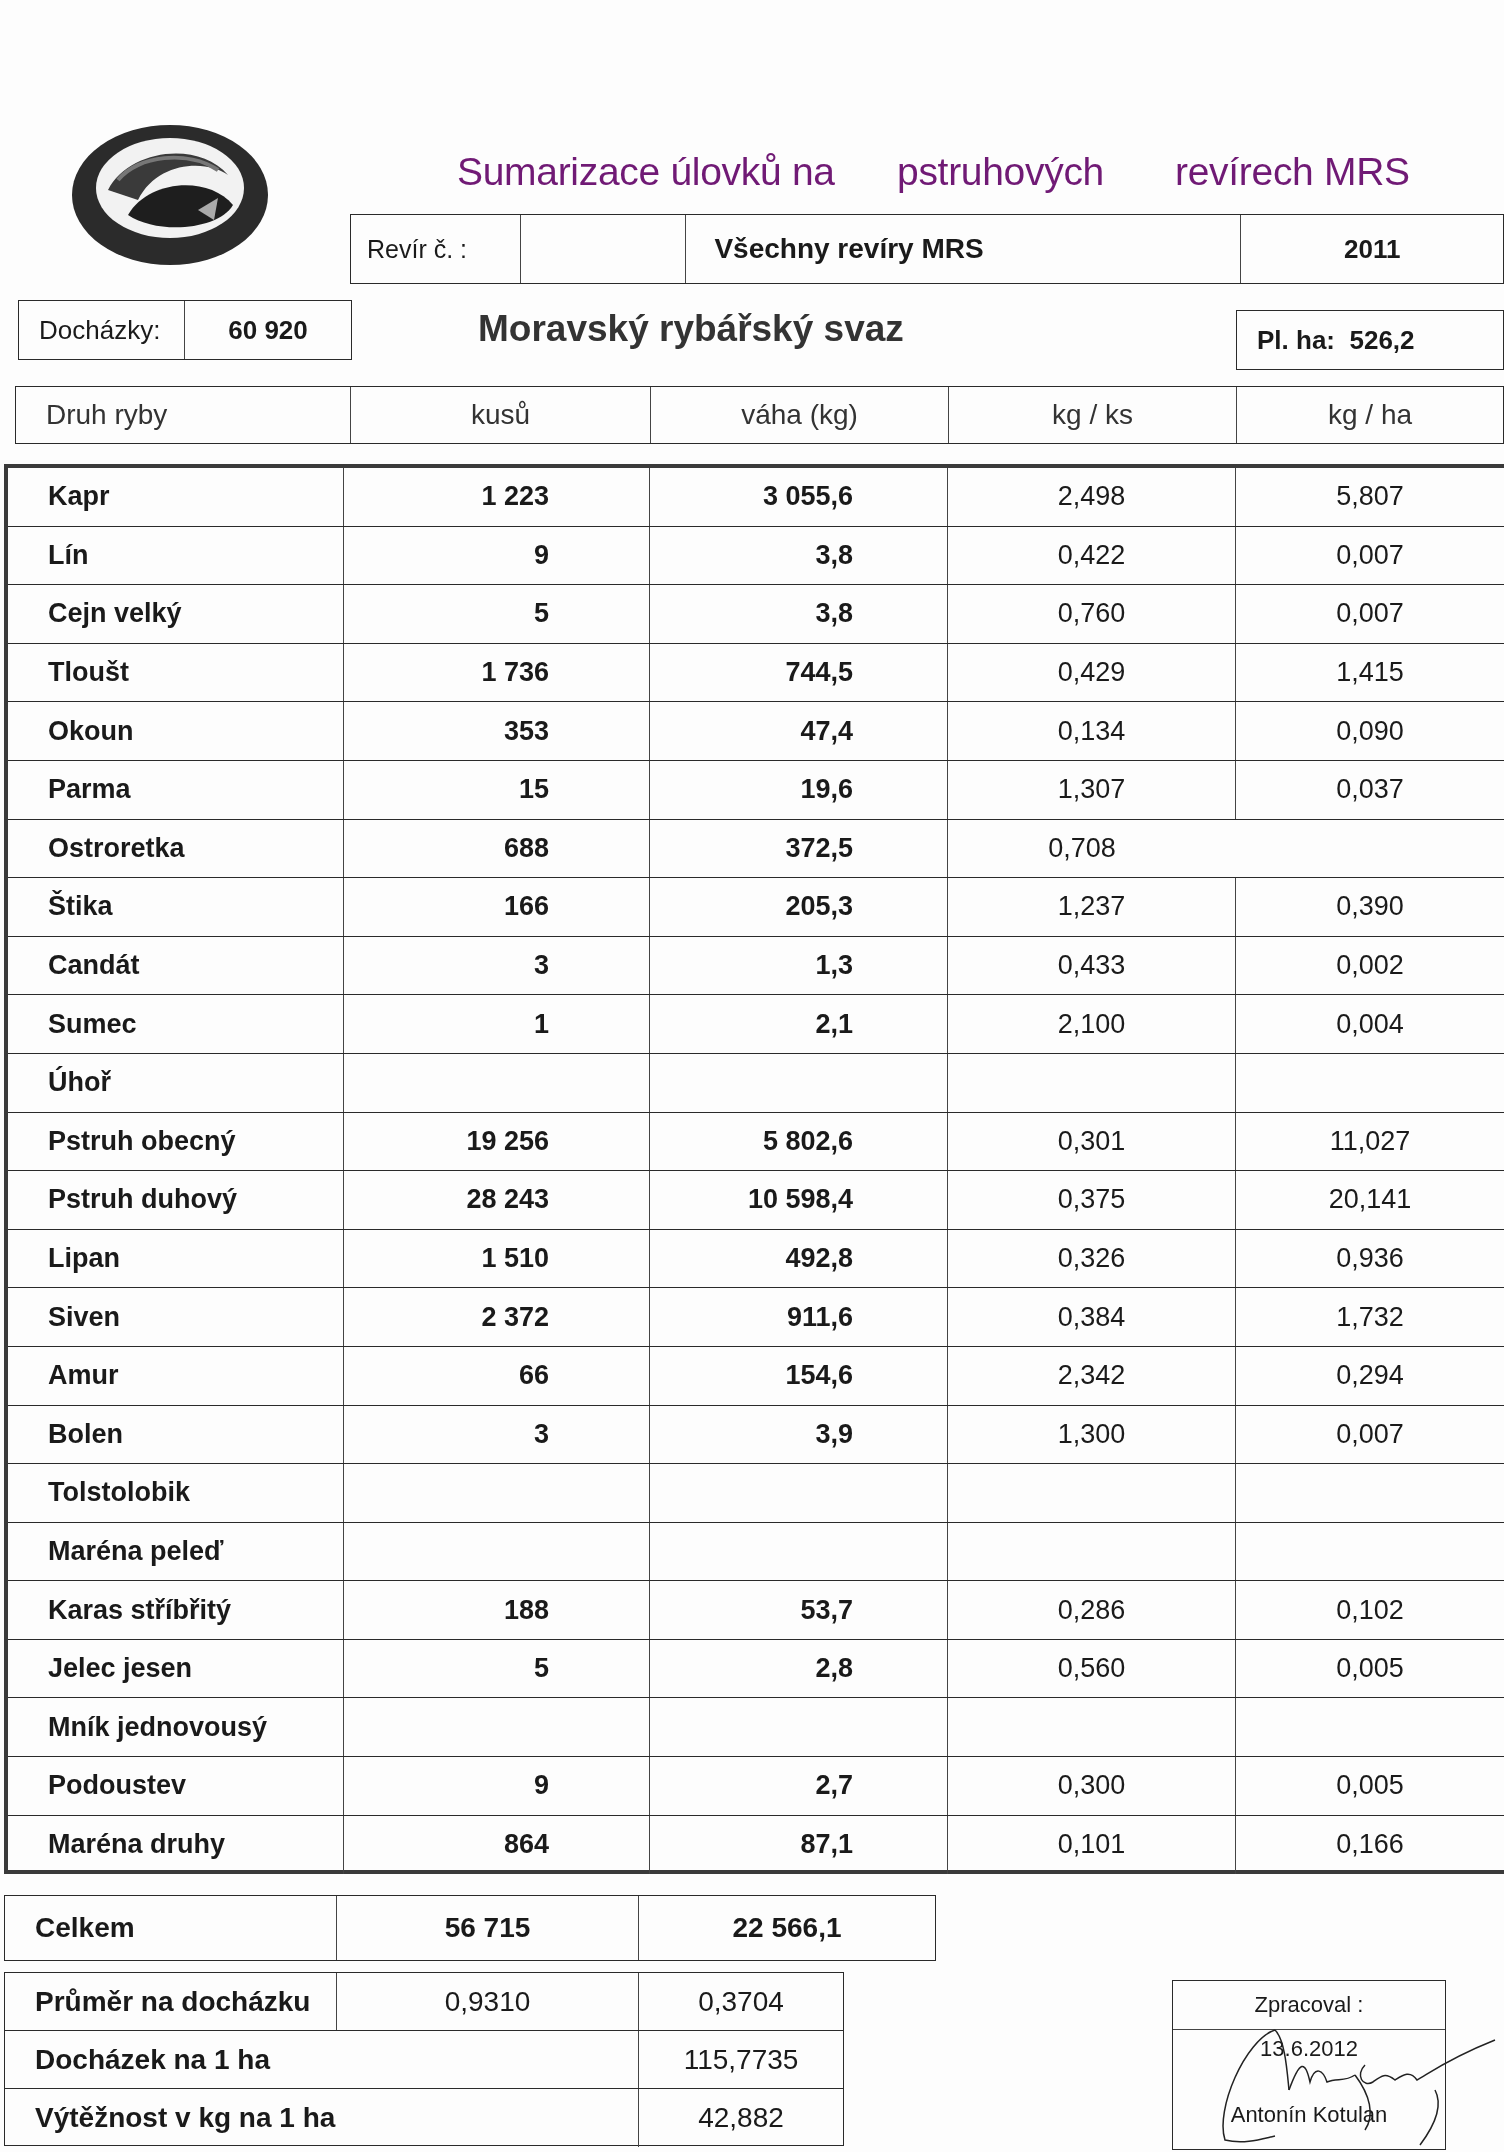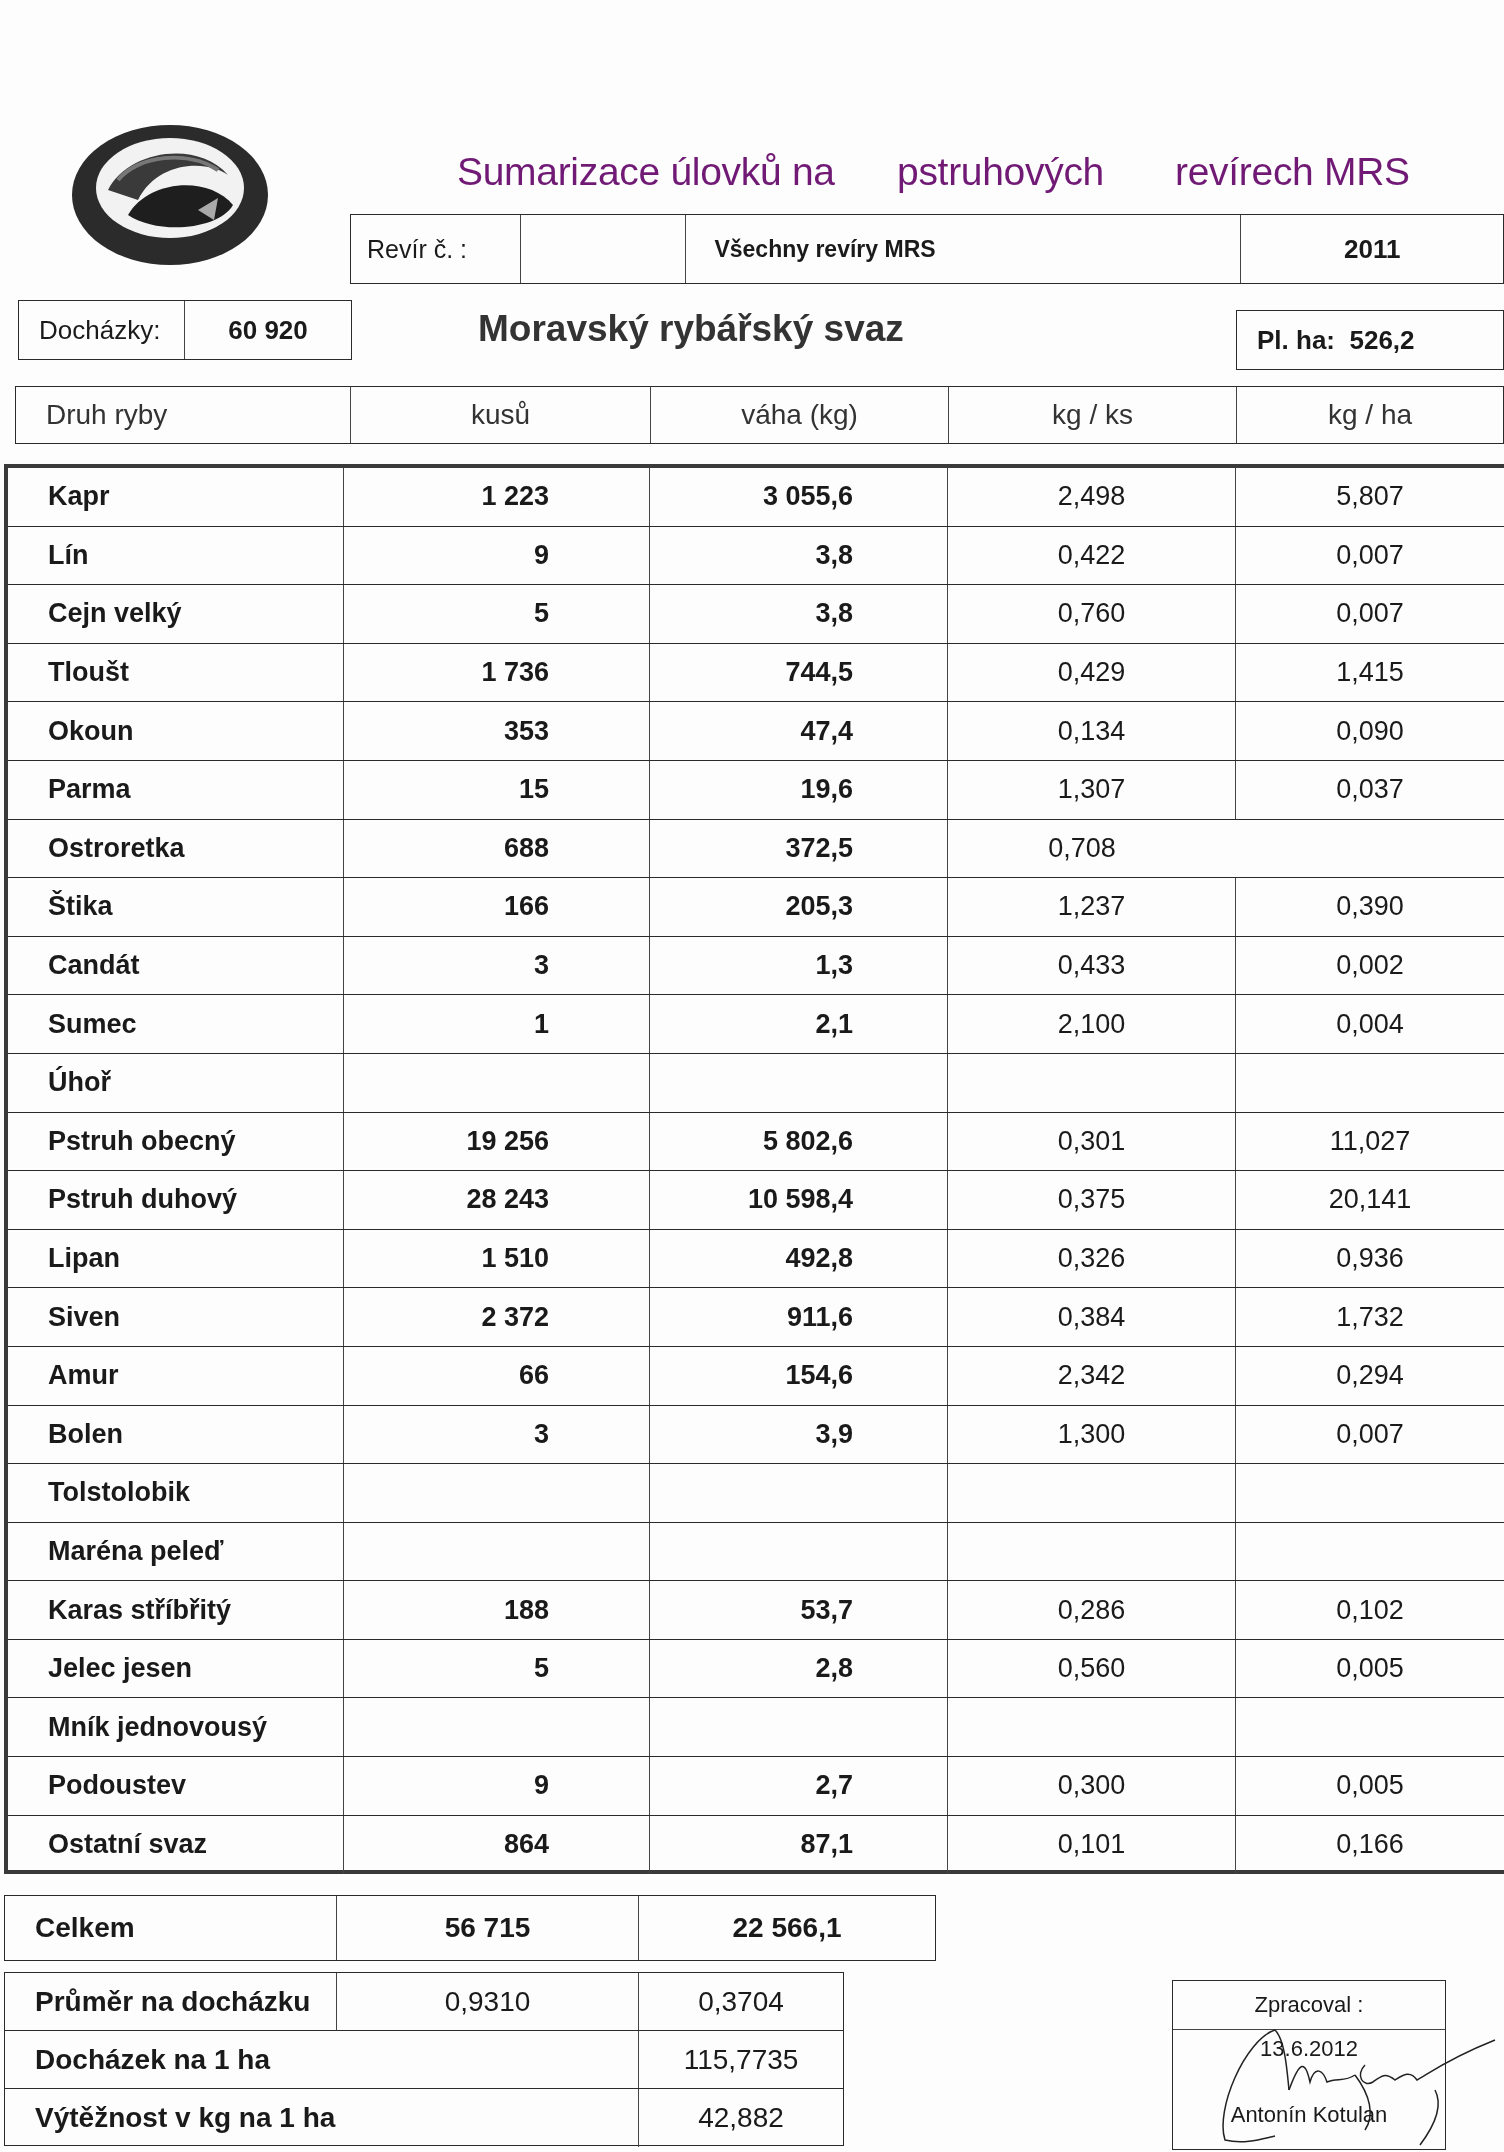--- a/index.html
+++ b/index.html
@@ -53,21 +53,21 @@
   <path d="M130 90 l20 -12 l-4 22 z" fill="#aaa"></path>
 </svg>
 
 <div class="abs title">
   <span class="t1">Sumarizace úlovků na</span><span class="t2">pstruhových</span><span>revírech MRS</span>
 </div>
 
 <div class="box revir">
   <div class="c" style="width:170px;padding-left:16px;font-size:25px;">Revír č. :</div>
   <div class="c" style="width:166px;"></div>
-  <div class="c" style="width:556px;padding-left:28px;font-size:23px;font-weight:bold;">Všechny revíry MRS</div>
+  <div class="c" style="width:556px;padding-left:28px;font-size:28px;font-weight:bold;">Všechny revíry MRS</div>
   <div class="c bold" style="width:262px;border-right:none;justify-content:center;font-size:26px;">2011</div>
 </div>
 
 <div class="box dochazky">
   <div style="width:166px;padding-left:20px;border-right:1.5px solid #444;font-size:26px;">Docházky:</div>
   <div class="bold" style="flex:1;justify-content:center;font-size:26px;">60 920</div>
 </div>
 
 <div class="abs org">Moravský rybářský svaz</div>
 
@@ -238,21 +238,21 @@
       <div class="cha"></div>
     </div>
     <div class="row">
       <div class="cname">Podoustev</div>
       <div class="ckus">9</div>
       <div class="cvaha">2,7</div>
       <div class="cks">0,300</div>
       <div class="cha">0,005</div>
     </div>
     <div class="row">
-      <div class="cname">Ostatní svaz</div>
+      <div class="cname">Maréna druhy</div>
       <div class="ckus">864</div>
       <div class="cvaha">87,1</div>
       <div class="cks">0,101</div>
       <div class="cha">0,166</div>
     </div>
   </div>
 
 <div class="box celkem">
   <div style="width:332px;padding-left:30px;border-right:1.5px solid #444;">Celkem</div>
   <div style="width:302px;justify-content:center;border-right:1.5px solid #444;">56 715</div>

